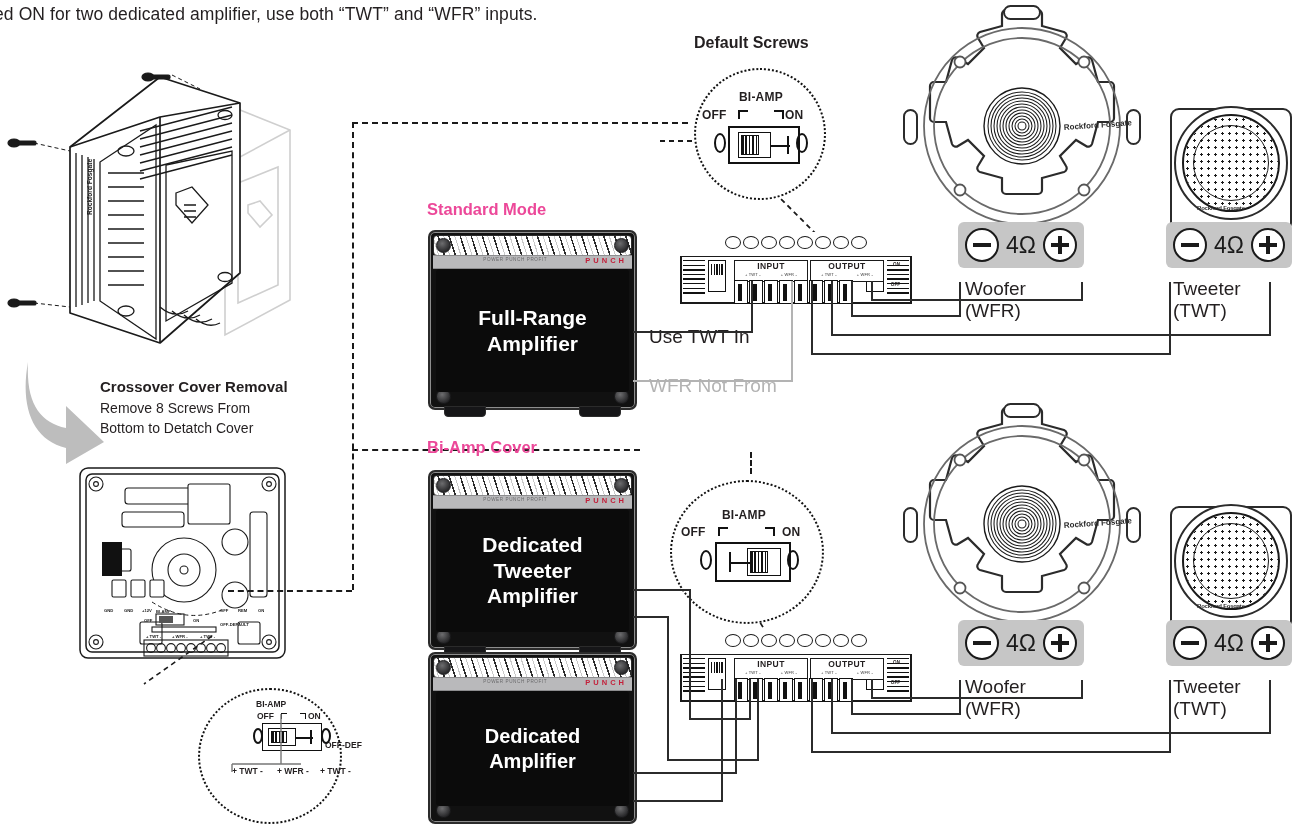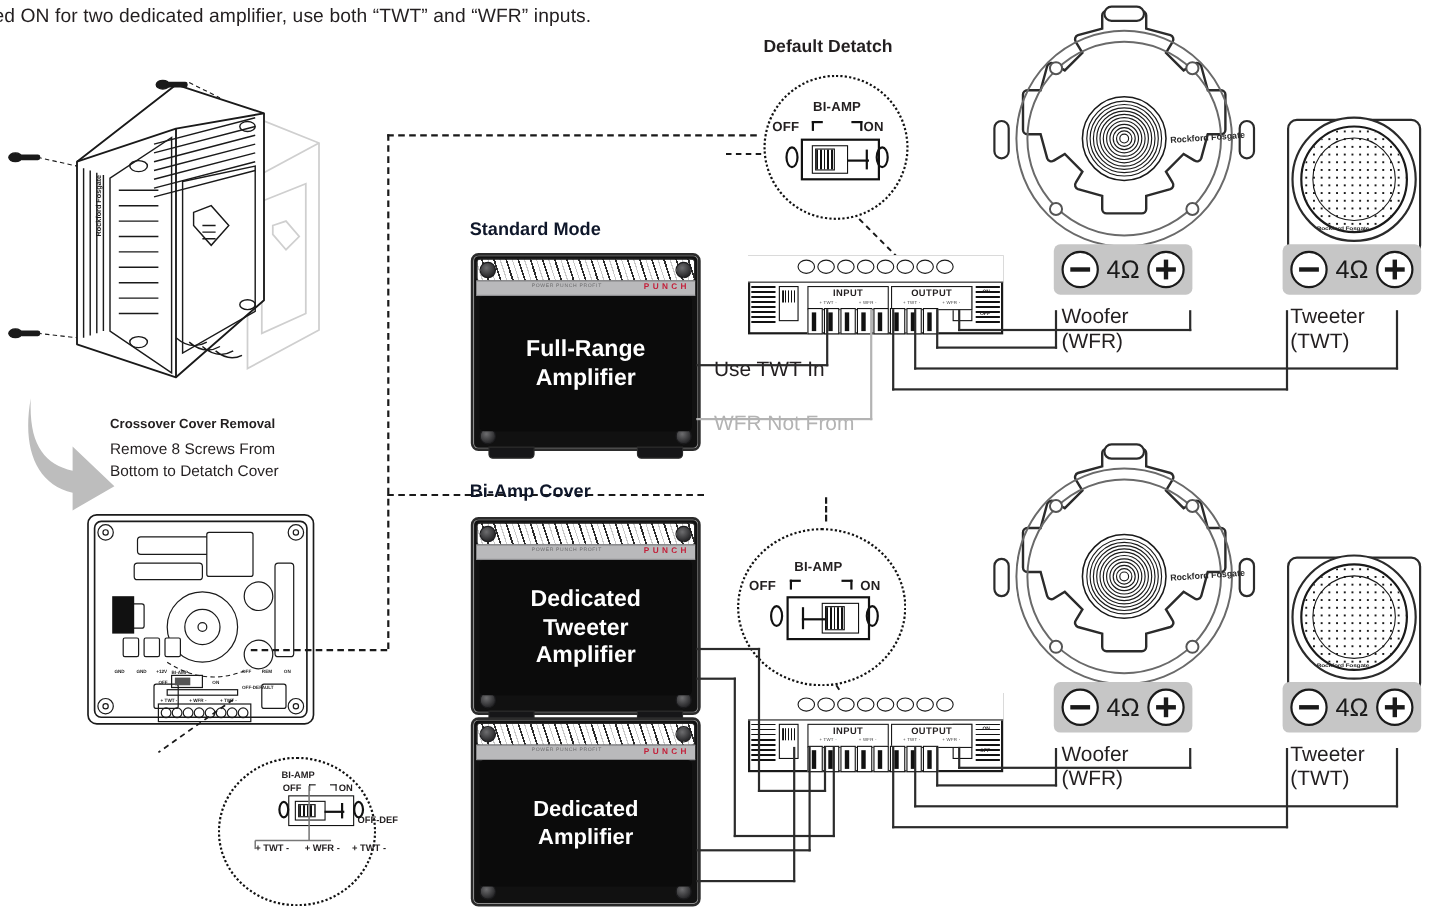--- a/index.html
+++ b/index.html
@@ -1,22 +1,22 @@
 <!DOCTYPE html>
 <html><head>
 <meta charset="utf-8">
 <style>
   html,body{margin:0;padding:0;background:#ffffff;}
   body{width:1301px;height:826px;position:relative;overflow:hidden;
        font-family:"Liberation Sans","DejaVu Sans",sans-serif;color:#231f20;}
   .abs{position:absolute;}
   .hdr-note{font-size:17.5px;letter-spacing:.1px;white-space:nowrap;color:#231f20;}
-  .sect-title{font-weight:bold;font-size:16.5px;white-space:nowrap;color:#0f172a;}
+  .sect-title{font-weight:bold;font-size:16.5px;white-space:nowrap;color:#ec4899;}
   .detail-title{font-weight:bold;font-size:16px;white-space:nowrap;}
-  .cap-bold{font-weight:bold;font-size:12px;white-space:nowrap;}
+  .cap-bold{font-weight:bold;font-size:15px;white-space:nowrap;}
   .cap-reg{font-size:14px;white-space:nowrap;}
   .spk-label{font-size:19px;line-height:1.16;color:#231f20;}
 
   
   .amp{position:absolute;border:2px solid #2b2b2b;border-radius:7px;background:#111;
        box-shadow:0 0 0 1px #8e8e8e inset;}
   .amp .fin{position:absolute;left:3px;right:3px;top:3px;height:19px;border-radius:4px;
       background:repeating-linear-gradient(72deg,#fff 0 4px,#c9c9c9 4px 5px,#fff 5px 9px,#2b2b2b 9px 10.5px);
       border:1.5px solid #2b2b2b;}
   .amp .bar{position:absolute;left:3px;right:3px;top:23px;height:12px;background:#b9b9bb;
@@ -243,21 +243,21 @@
       <line x1="0" y1="3" x2="40" y2="3" stroke="#1a1a1a" stroke-width="1.8" stroke-dasharray="5,4"></line>
     </svg>
 </div>
 <div class="abs" style="left:742px;top:600px;width:36px;height:50px;">
   <svg width="36" height="50">
       <line x1="4" y1="0" x2="34" y2="48" stroke="#1a1a1a" stroke-width="1.8" stroke-dasharray="5,4"></line>
     </svg>
 </div>
 <div class="dash-v" style="left:750px;top:452px;height:22px;"></div>
 
-<div class="abs detail-title" style="left:694px;top:34px;">Default Detatch</div>
+<div class="abs detail-title" style="left:694px;top:34px;">Default Screws</div>
 <div class="dcirc" style="left:694px;top:68px;width:128px;height:128px;"></div>
 <div class="abs biamp" style="left:739px;top:90px;">BI-AMP</div>
 <div class="abs lbl-offon" style="left:702px;top:108px;">OFF</div>
 <div class="abs lbl-offon" style="left:785px;top:108px;">ON</div>
 <div class="tick" style="left:738px;top:110px;"></div>
 <div class="tick r" style="left:774px;top:110px;"></div>
 <div class="swbox" style="left:728px;top:126px;width:68px;height:34px;">
   <div class="slide" style="left:8px;"></div>
   <div class="stem" style="left:40px;width:20px;"></div>
   <div class="abs" style="left:57px;top:8px;width:2px;height:18px;background:#111;"></div>

